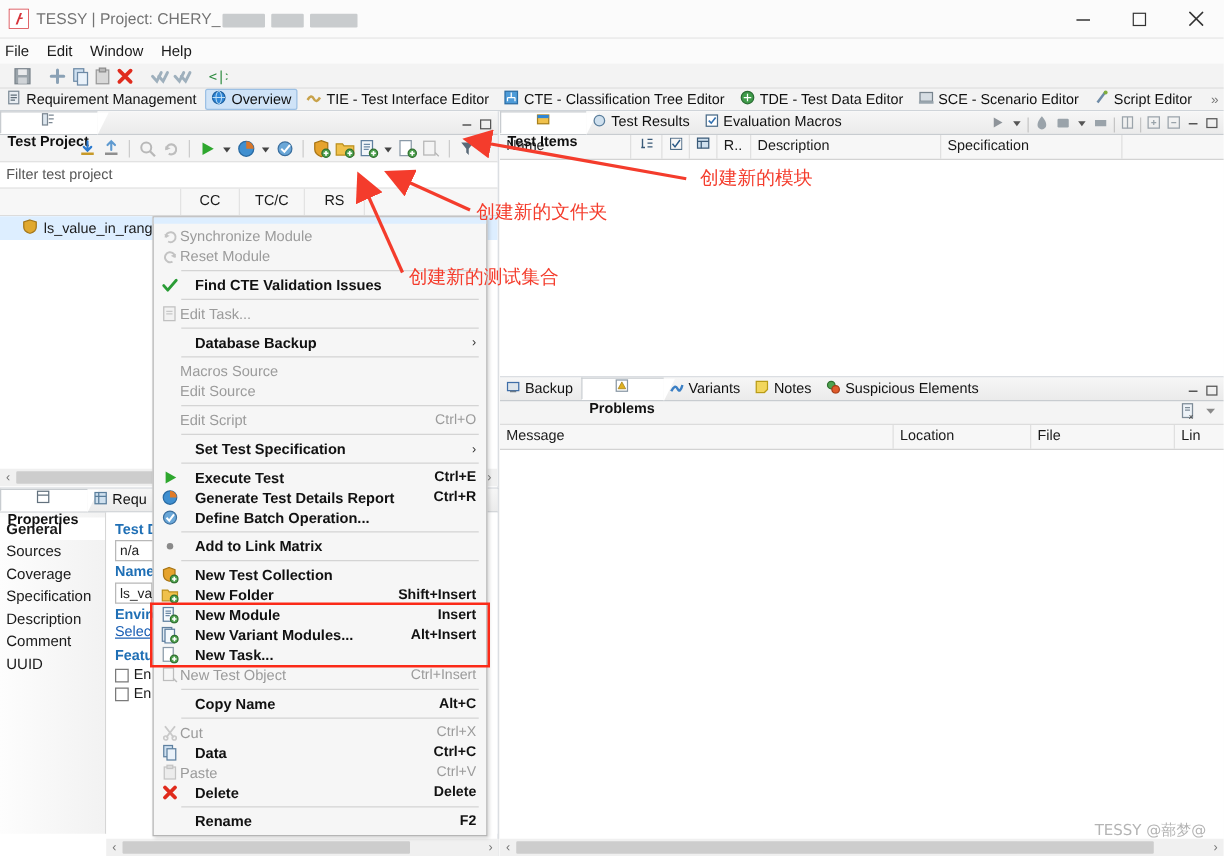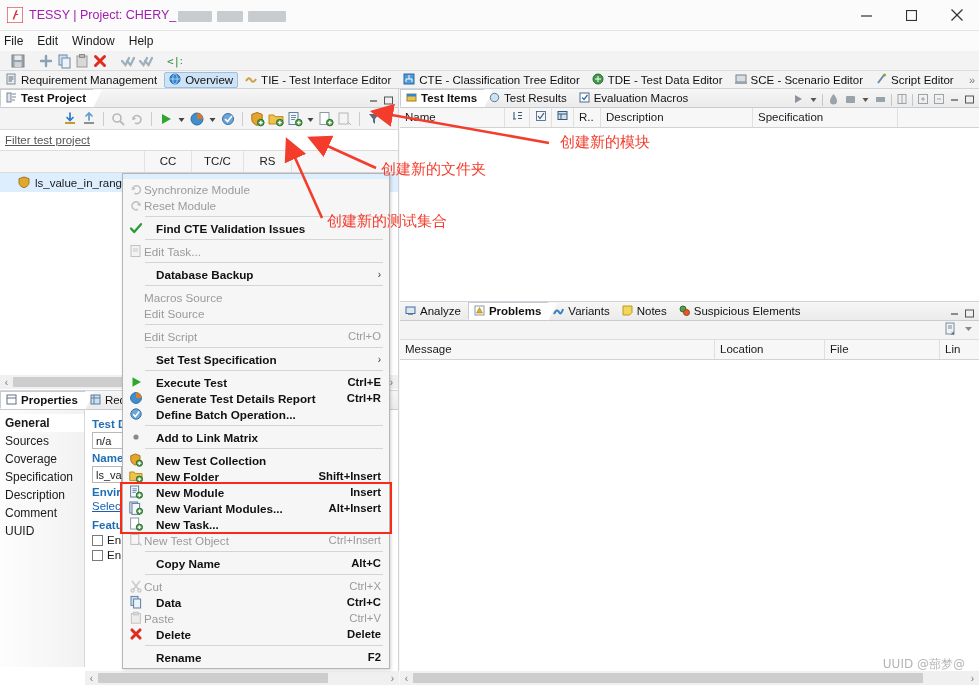--- a/index.html
+++ b/index.html
@@ -24,21 +24,21 @@
     background: #fbfbfb;
     border-bottom: 1px solid #e4e4e4;
     display: flex; align-items: center;
   }
   .app-logo {
     width: 16px; height: 16px; margin-left: 7px; margin-right: 6px;
     position: relative; flex: 0 0 auto;
   }
   .app-logo svg { display:block; }
   .title-text {
-    font-size: 12.5px; color: #a21caf; white-space: nowrap;
+    font-size: 12.5px; color: #737373; white-space: nowrap;
   }
   .title-redact {
     display: inline-block;
     vertical-align: middle;
     margin-left: 2px;
     position: relative;
     top: 1px;
   }
   .title-redact i {
     display: inline-block;
@@ -112,20 +112,21 @@
     font-size: 11.5px; white-space: nowrap;
     color: #111;
     position: relative;
   }
   .viewtab.active {
     background: #ffffff;
     font-weight: bold;
     border-top: 1px solid #c8ccd0;
     border-left: 1px solid #c8ccd0;
     border-bottom: 1px solid #ffffff;
+    flex-direction: column;
   }
   .viewtab.active::after {
     content:""; position:absolute; right:-9px; top:0;
     width: 0; height:0;
     border-left: 9px solid #ffffff;
     border-bottom: 18px solid transparent;
   }
   .viewtab-ctl {
     margin-left: auto; display: flex; align-items: center; gap: 4px;
     padding-right: 4px; color: #555; font-size: 10px;
@@ -144,21 +145,21 @@
   .tp-toolbar {
     height: 22px; background: #f4f4f4;
     border-bottom: 1px solid #dcdcdc;
     display: flex; align-items: center; justify-content: flex-end;
     gap: 3px; padding-right: 4px;
   }
   .tb-sep { width:1px; height:14px; background:#cccccc; margin:0 3px; }
   .filter-row {
     height: 21px; background: #ffffff; border-bottom: 1px solid #dcdcdc;
     display: flex; align-items: center; padding-left: 5px;
-    color: #555; font-size: 11.5px; text-decoration: underline;
+    color: #555; font-size: 11.5px;
   }
   .tp-header {
     height: 22px; background: #f7f7f7; border-bottom: 1px solid #dcdcdc;
     display: flex; align-items: center; font-size: 11.5px;
   }
   .tp-header .col {
     text-align: center; border-right: 1px solid #e3e3e3; line-height: 21px; height: 21px;
   }
   .tp-row {
     height: 19px; display: flex; align-items: center;
@@ -792,21 +793,21 @@
 
     <div class="console-panel">
       <div class="viewtab-strip">
         <div class="viewtab">
           <span>
             <svg width="11" height="11">
                 <rect x="1" y="2" width="9" height="6.5" fill="#dfe6ec" stroke="#3f6ea8"></rect>
                 <rect x="3" y="8.5" width="5" height="1.3" fill="#6c7b89"></rect>
               </svg>
           </span>
-          <span>Analyze</span>
+          <span>Backup</span>
         </div>
         <div class="viewtab active">
           <span>
             <svg width="11" height="11">
                 <rect x="1" y="1" width="9" height="9" fill="#ffffff" stroke="#8a98a5"></rect>
                 <path d="M5.5 2.5 L8.5 8 H2.5 Z" fill="#e0b020" stroke="#a27f12" stroke-width="0.6"></path>
               </svg>
           </span>
           <span>Problems</span>
         </div>
@@ -1118,14 +1119,14 @@
 
     <line x1="376" y1="168" x2="312" y2="139" stroke="#f43c2c" stroke-width="2.6" marker-end="url(#ah)"></line>
 
     <line x1="322" y1="218" x2="288" y2="142" stroke="#f43c2c" stroke-width="2.6" marker-end="url(#ah)"></line>
   </svg>
 
   <div class="anno" style="left:560px; top:133px;">创建新的模块</div>
   <div class="anno" style="left:381px; top:160px;">创建新的文件夹</div>
   <div class="anno" style="left:327px; top:212px;">创建新的测试集合</div>
 
-  <div class="watermark">UUID @蔀梦@</div>
+  <div class="watermark">TESSY @蔀梦@</div>
 </div>
 
 </body></html>

